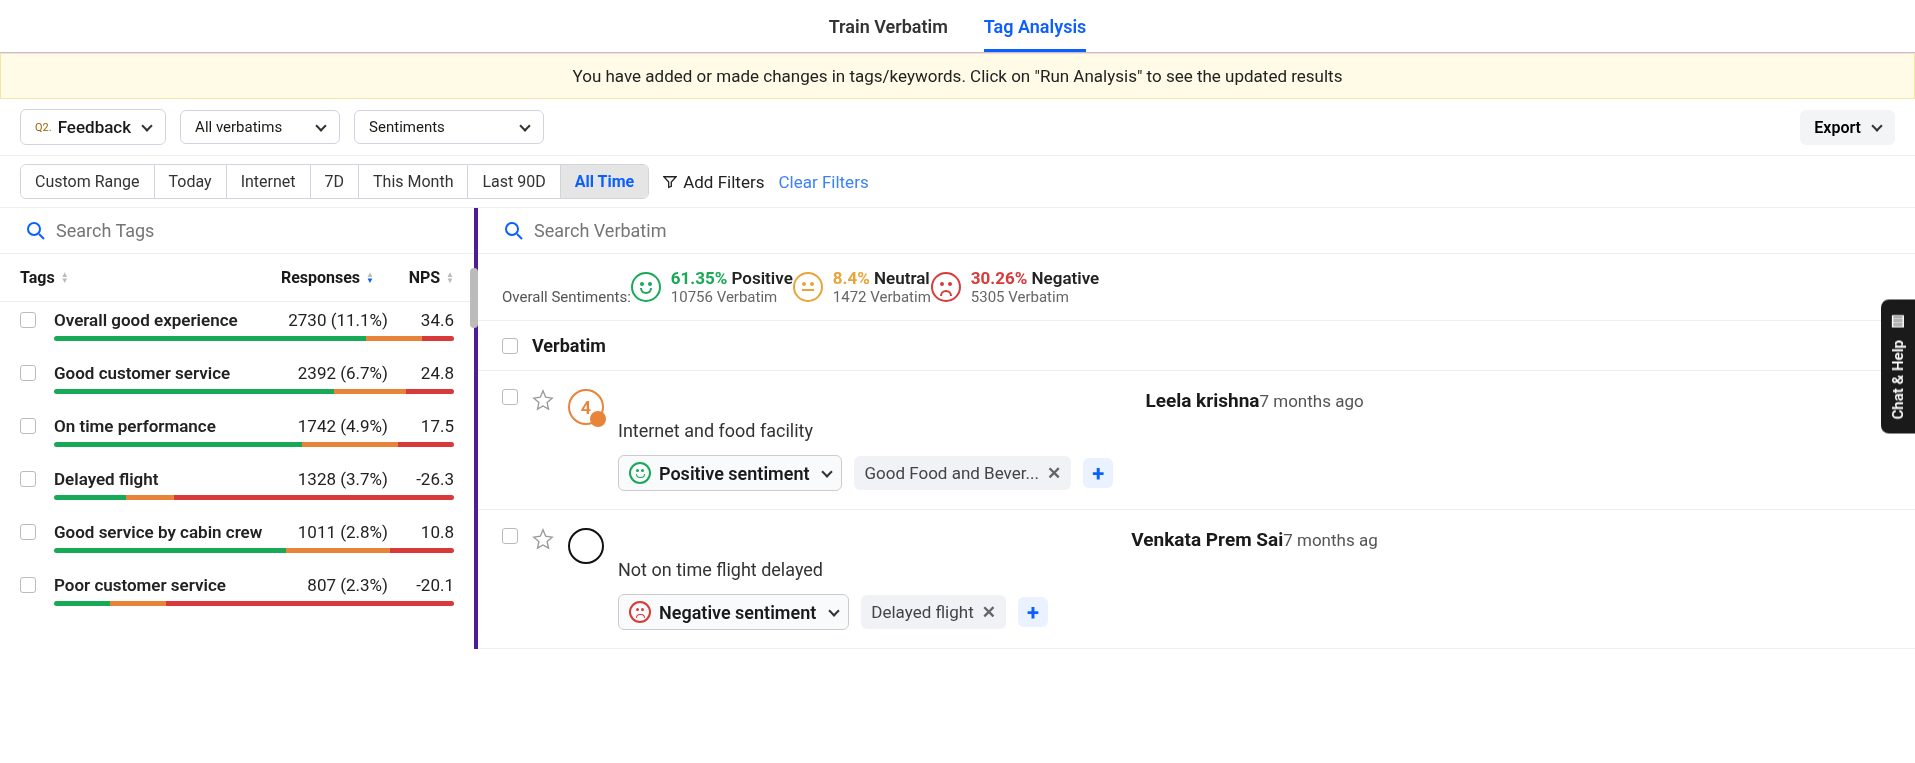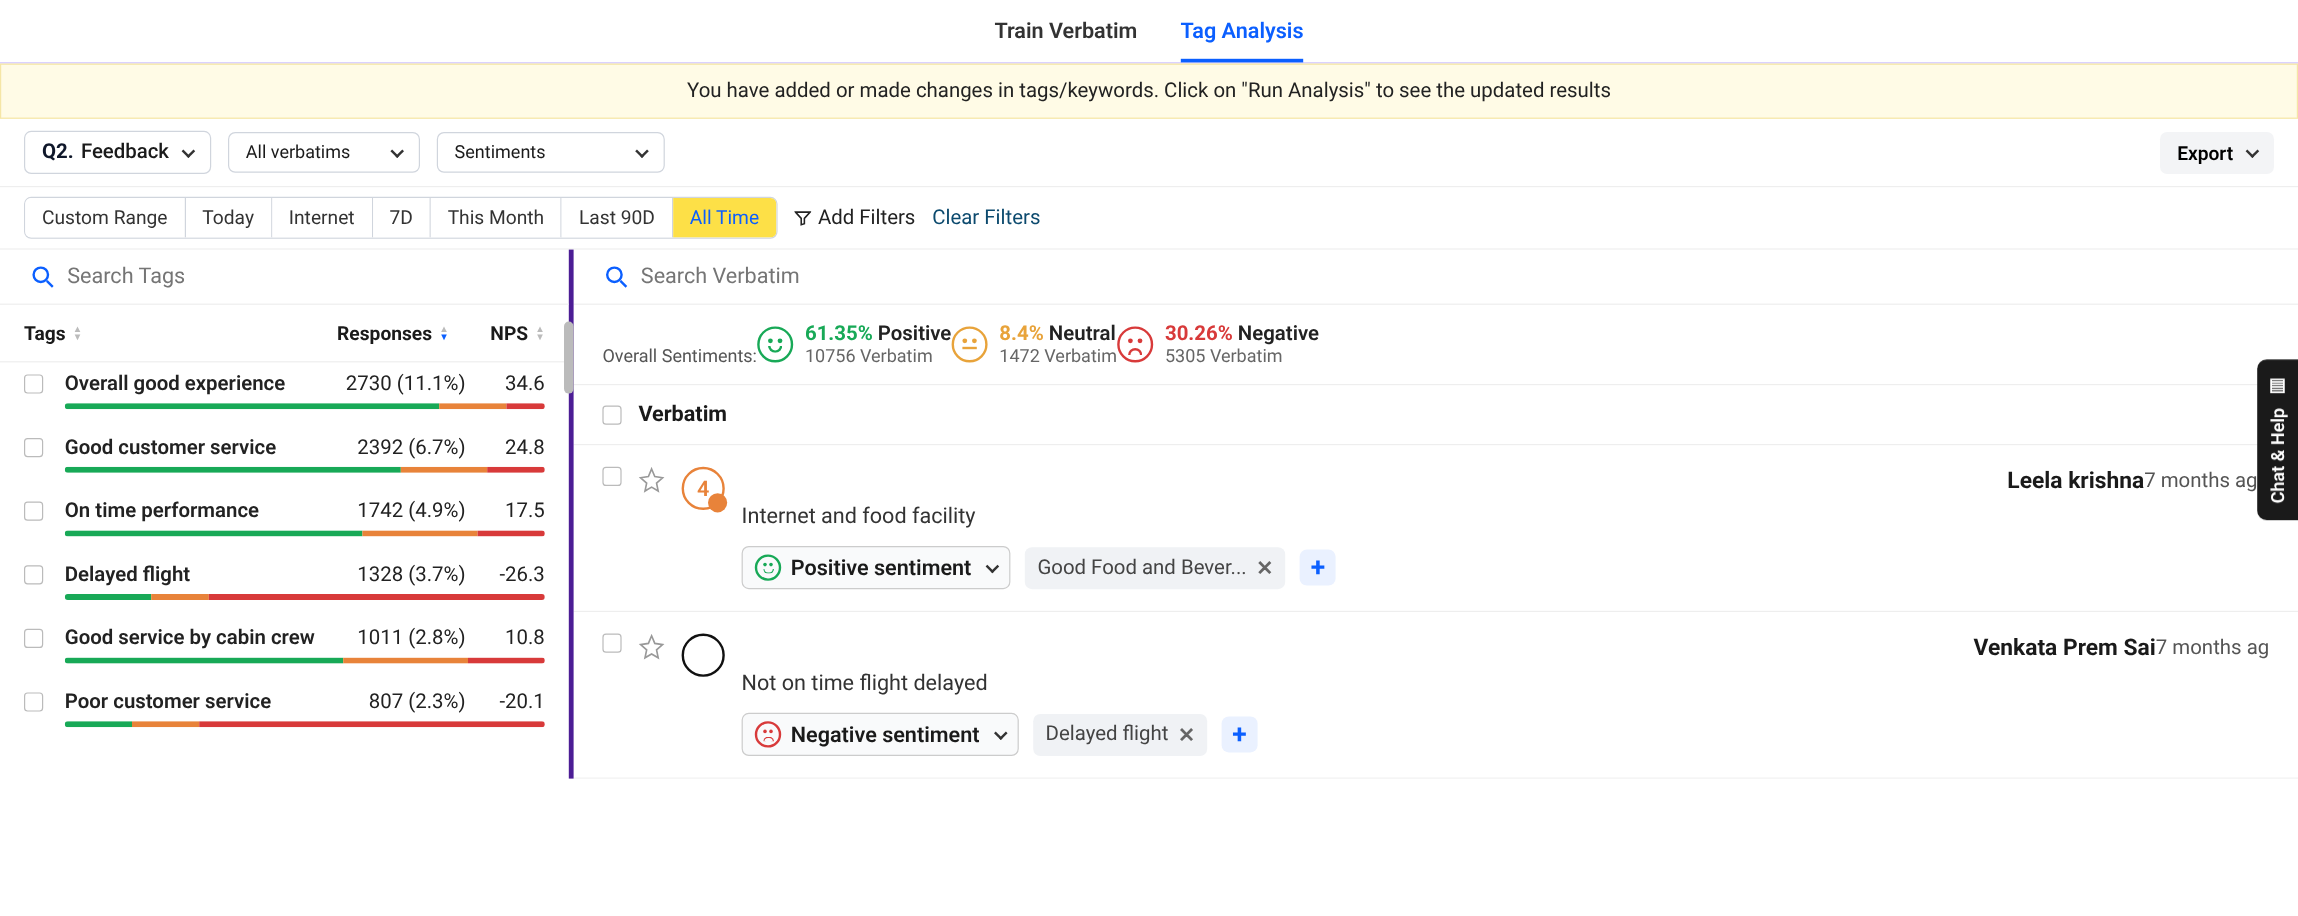--- a/index.html
+++ b/index.html
@@ -3,31 +3,31 @@
 <meta charset="utf-8">
 <style>
 *{box-sizing:border-box;margin:0;padding:0;font-family:-apple-system,BlinkMacSystemFont,"Segoe UI",Roboto,Arial,sans-serif}
 body{background:#fff;font-size:14px;color:#1a1a1a}
 .tabs-bar{display:flex;justify-content:center;gap:36px;padding:12px 0 0;border-bottom:1px solid #c4b5fd}
 .tab{padding:4px 0 12px;font-size:18px;font-weight:600;color:#333;cursor:pointer}
 .tab.active{color:#0b5fff;border-bottom:3px solid #0b5fff}
 .banner{background:#fffbe6;border:1px solid #f5e6a6;text-align:center;padding:12px;font-size:17px;color:#222}
 .filter-bar{display:flex;align-items:center;padding:10px 20px;gap:14px;border-bottom:1px solid #eee;position:relative}
 .pill{display:inline-flex;align-items:center;gap:6px;padding:7px 14px;border:1px solid #d0d5dd;border-radius:6px;background:#fff;font-size:15px;cursor:pointer}
-.pill .q{color:#0f172a;font-weight:700;font-size:17px}
+.pill .q{color:#a16207;font-weight:400;font-size:11px}
 .chev{border:solid #333;border-width:0 2px 2px 0;display:inline-block;padding:3px;transform:rotate(45deg);margin-left:6px;margin-bottom:2px}
 .export{margin-left:auto;background:#f3f4f6;border:none;border-radius:6px;padding:8px 14px;font-size:16px;font-weight:600;display:flex;align-items:center;gap:6px;cursor:pointer}
 .date-bar{display:flex;align-items:center;padding:8px 20px;gap:0;border-bottom:1px solid #eee}
 .seg{display:flex;border:1px solid #d0d5dd;border-radius:6px;overflow:hidden}
 .seg button{background:#fff;border:none;border-right:1px solid #d0d5dd;padding:7px 14px;font-size:16px;cursor:pointer;color:#333}
 .seg button:last-child{border-right:none}
-.seg button.active{color:#0b5fff;font-weight:400;background:#fde047}
+.seg button.active{color:#0b5fff;font-weight:700;background:#e5e5e5}
 .add-filters{display:inline-flex;align-items:center;gap:6px;margin-left:14px;font-size:17px;cursor:pointer;color:#222}
 .funnel{width:14px;height:14px;display:inline-block}
-.clear-filters{margin-left:14px;color:#0c4a6e;font-size:17px}
+.clear-filters{margin-left:14px;color:#3b82f6;font-size:17px}
 .main{display:flex;height:calc(100% - 190px)}
 .left{width:478px;border-right:4px solid #4c1d95;display:flex;flex-direction:column;position:relative}
 .search-row{display:flex;align-items:center;gap:10px;padding:12px 26px;border-bottom:1px solid #eee}
 .mag{width:20px;height:20px;flex-shrink:0}
 .search-input{border:none;font-size:18px;color:#888;outline:none;flex:1;background:transparent}
 .th-row{display:grid;grid-template-columns:1fr 140px 80px;padding:14px 20px 14px 20px;border-bottom:1px solid #eee;align-items:center}
 .th{font-weight:700;font-size:16px;display:flex;align-items:center;gap:6px}
 .sort{display:inline-flex;flex-direction:column;font-size:8px;line-height:6px;color:#bbb}
 .sort .down{color:#0b5fff}
 .tag-list{overflow-y:auto}
@@ -59,21 +59,21 @@
 .sent-top .lbl{color:#222;font-weight:600}
 .sent-sub{font-size:15px;color:#666}
 .vhdr{display:flex;align-items:center;gap:14px;padding:14px 24px;border-bottom:1px solid #eee}
 .vhdr .vt{font-size:18px;font-weight:700}
 .verb{padding:18px 24px;border-bottom:1px solid #eee;display:flex;gap:14px;align-items:flex-start}
 .star{width:22px;height:22px;color:#999;cursor:pointer}
 .avatar{width:36px;height:36px;border-radius:50%;border:2px solid #e8833a;color:#e8833a;display:flex;align-items:center;justify-content:center;font-size:18px;font-weight:600;position:relative}
 .avatar .shield{position:absolute;bottom:-4px;right:-4px;width:16px;height:16px;background:#e8833a;border-radius:50%}
 .avatar.blank{border:2px solid #111}
 .vbody{flex:1}
-.vtop{display:flex;justify-content:flex-end;align-items:center}
+.vtop{display:flex;justify-content:center;align-items:center}
 .vname{font-size:19px;font-weight:700}
 .vtime{font-size:17px;color:#555}
 .vtext{font-size:18px;color:#333;margin:8px 0 14px}
 .vtags{display:flex;align-items:center;gap:12px}
 .sent-pill{display:inline-flex;align-items:center;gap:8px;border:1px solid #ccc;background:#f9fafb;border-radius:6px;padding:6px 10px;font-size:18px;font-weight:600;cursor:pointer}
 .sent-pill .face{width:22px;height:22px;border-width:2px}
 .sent-pill .face::before,.sent-pill .face::after{width:3px;height:3px;top:5px}
 .sent-pill .face::before{left:5px}.sent-pill .face::after{right:5px}
 .sent-pill .face .mouth{width:9px;height:4px;bottom:4px;border-width:1.5px}
 .sent-pill .face.neg .mouth{bottom:3px}

